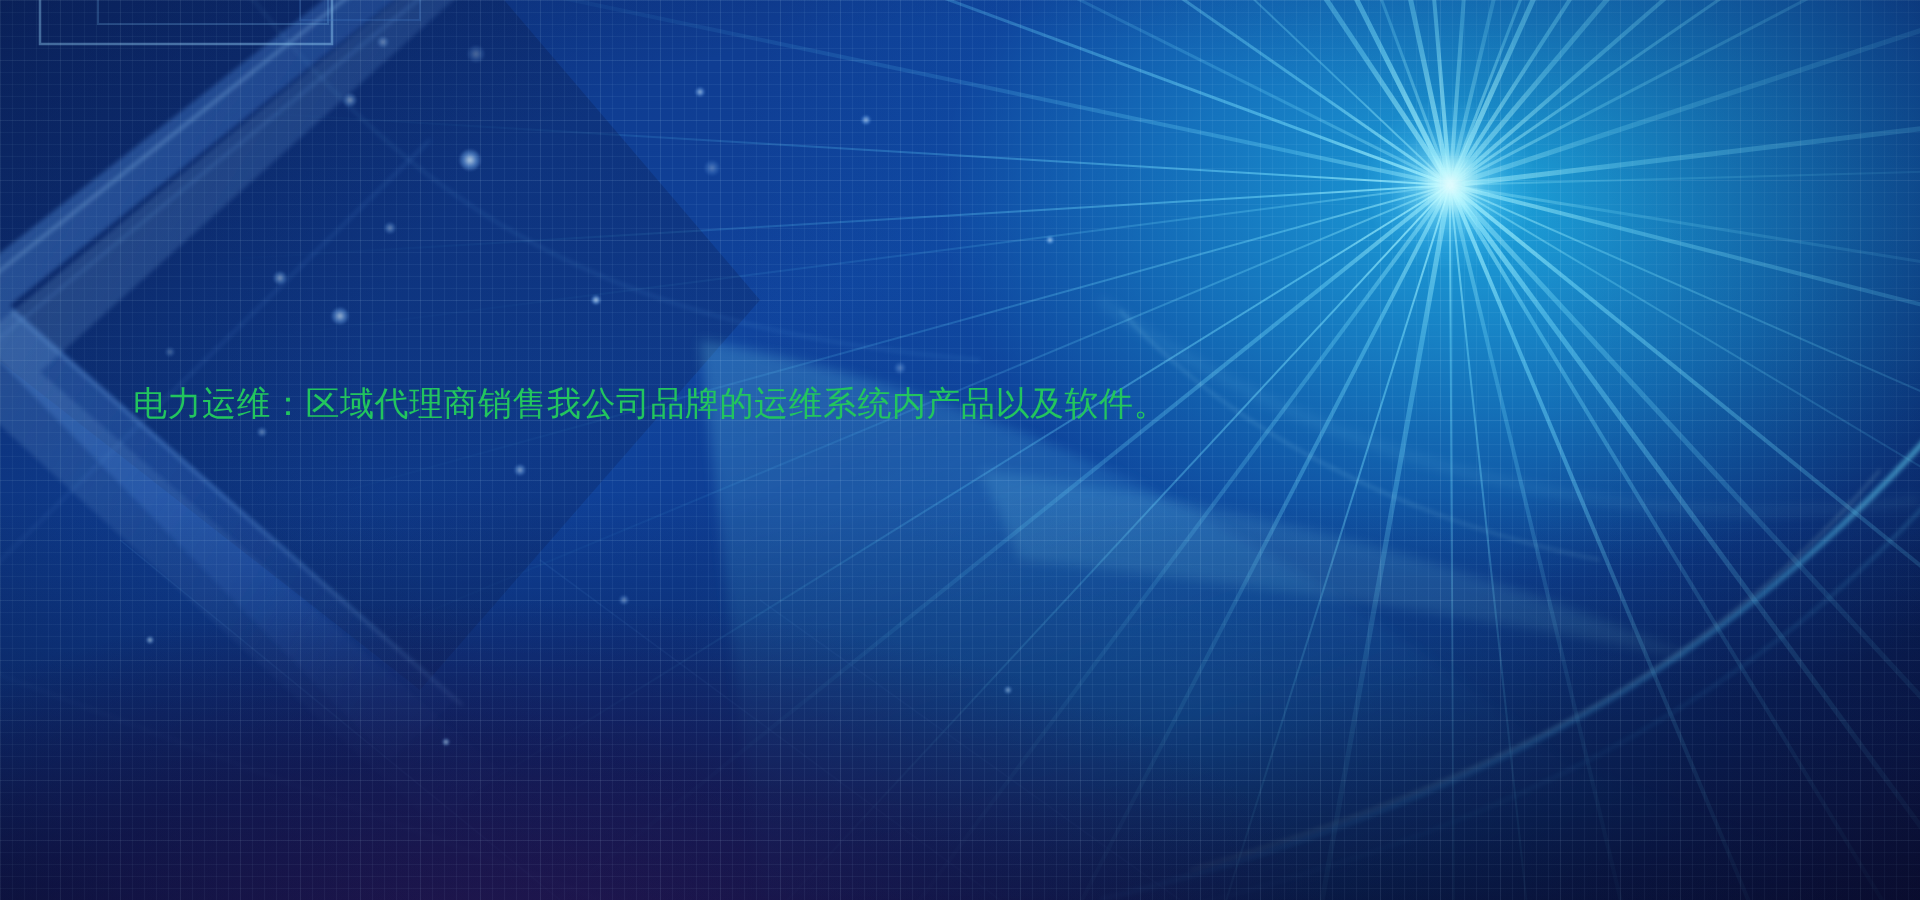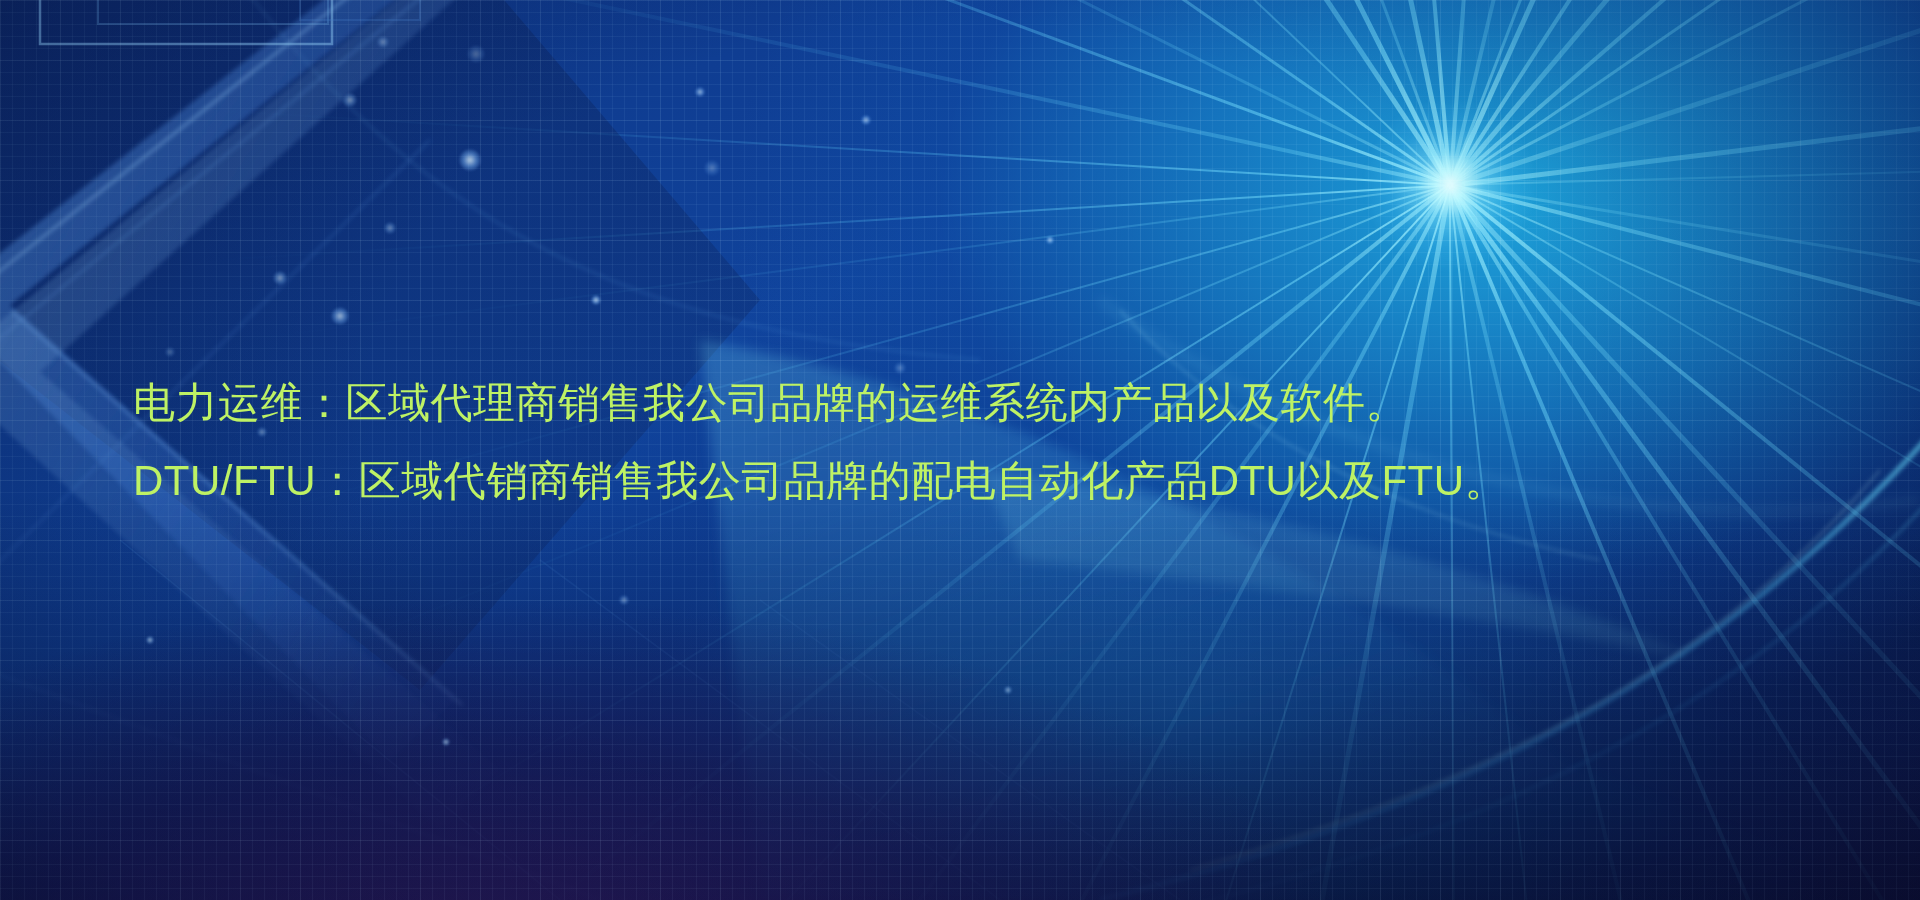--- a/index.html
+++ b/index.html
@@ -178,24 +178,24 @@
     white-space: nowrap;
     font-weight: 400;
   }
   .body-block {
     position: absolute;
     left: 133px;
     top: 364px;
     width: 1700px;
   }
   .body-line {
-    font-size: 42px;
+    font-size: 34px;
     line-height: 78px;
     letter-spacing: 0.5px;
-    color: #bef264;
+    color: #22c55e;
     white-space: nowrap;
     font-weight: 400;
   }
 </style>
 </head>
 <body>
 
 <div id="slide">
 
   <div class="layer bg-base"></div>
@@ -349,17 +349,16 @@
     </div>
 
   <div class="layer grid"></div>
   <div class="layer grid-coarse"></div>
   <div class="layer vignette"></div>
 
   <div class="content">
 
     <div class="body-block">
       <div class="body-line">电力运维：区域代理商销售我公司品牌的运维系统内产品以及软件。</div>
-      <div class="body-line">DTU/FTU：区域代销商销售我公司品牌的配电自动化产品DTU以及FTU。</div>
     </div>
   </div>
 
 </div>
 
 </body></html>

